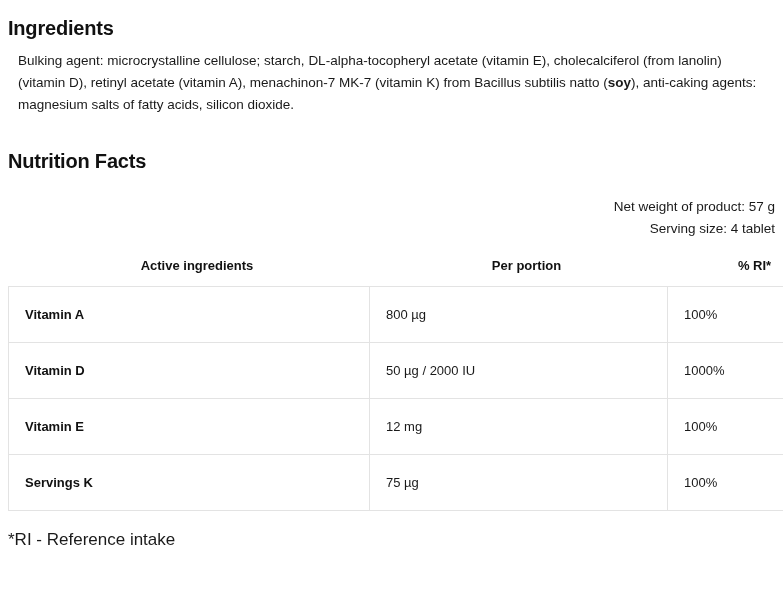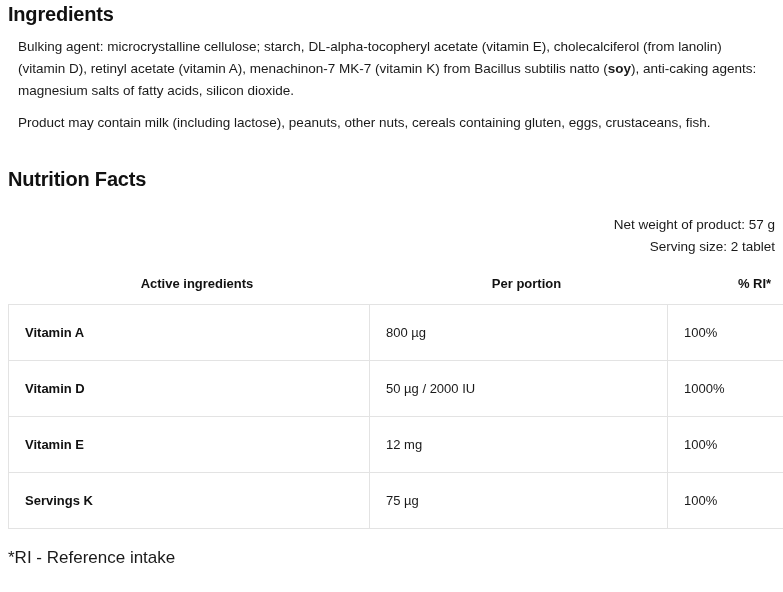--- a/index.html
+++ b/index.html
@@ -23,21 +23,21 @@
     overflow: hidden;
   }
   h2.section-title {
     font-size: 20px;
     font-weight: bold;
     letter-spacing: -0.2px;
     margin: 0;
     color: #111111;
   }
   .ingredients-title {
-    padding-top: 3px;
+    padding-top: 17px;
   }
   .nutrition-title {
     padding-top: 24px;
   }
   p.body-text {
     font-size: 13.5px;
     line-height: 22px;
     margin: 10px;
     color: #1a1a1a;
   }
@@ -99,27 +99,26 @@
 </style>
 </head>
 <body>
 
 <div class="page">
 
   <h2 class="section-title ingredients-title">Ingredients</h2>
 
   <p class="body-text ingredients-para"><span>Bulking agent: microcrystalline cellulose; starch, DL-alpha-tocopheryl acetate (vitamin E), cholecalciferol (from lanolin) (vitamin D), retinyl acetate (vitamin A), menachinon-7 MK-7 (vitamin K) from Bacillus subtilis natto (</span><span class="bold-inline">soy</span><span>), anti-caking agents: magnesium salts of fatty acids, silicon dioxide.</span></p>
 
-  <p class="body-text allergen-para">Product may contain milk (including lactose), peanuts, other nuts, cereals containing gluten, eggs, crustaceans, fish.</p>
 
   <h2 class="section-title nutrition-title">Nutrition Facts</h2>
 
   <div class="facts-lines">
     <div>Net weight of product: 57 g</div>
-    <div>Serving size: 2 tablet</div>
+    <div>Serving size: 4 tablet</div>
   </div>
 
   <table class="nutrition-table">
     <thead>
       <tr>
         <th class="col-0">Active ingredients</th>
         <th class="col-1">Per portion</th>
         <th class="col-2">% RI*</th>
       </tr>
     </thead>

